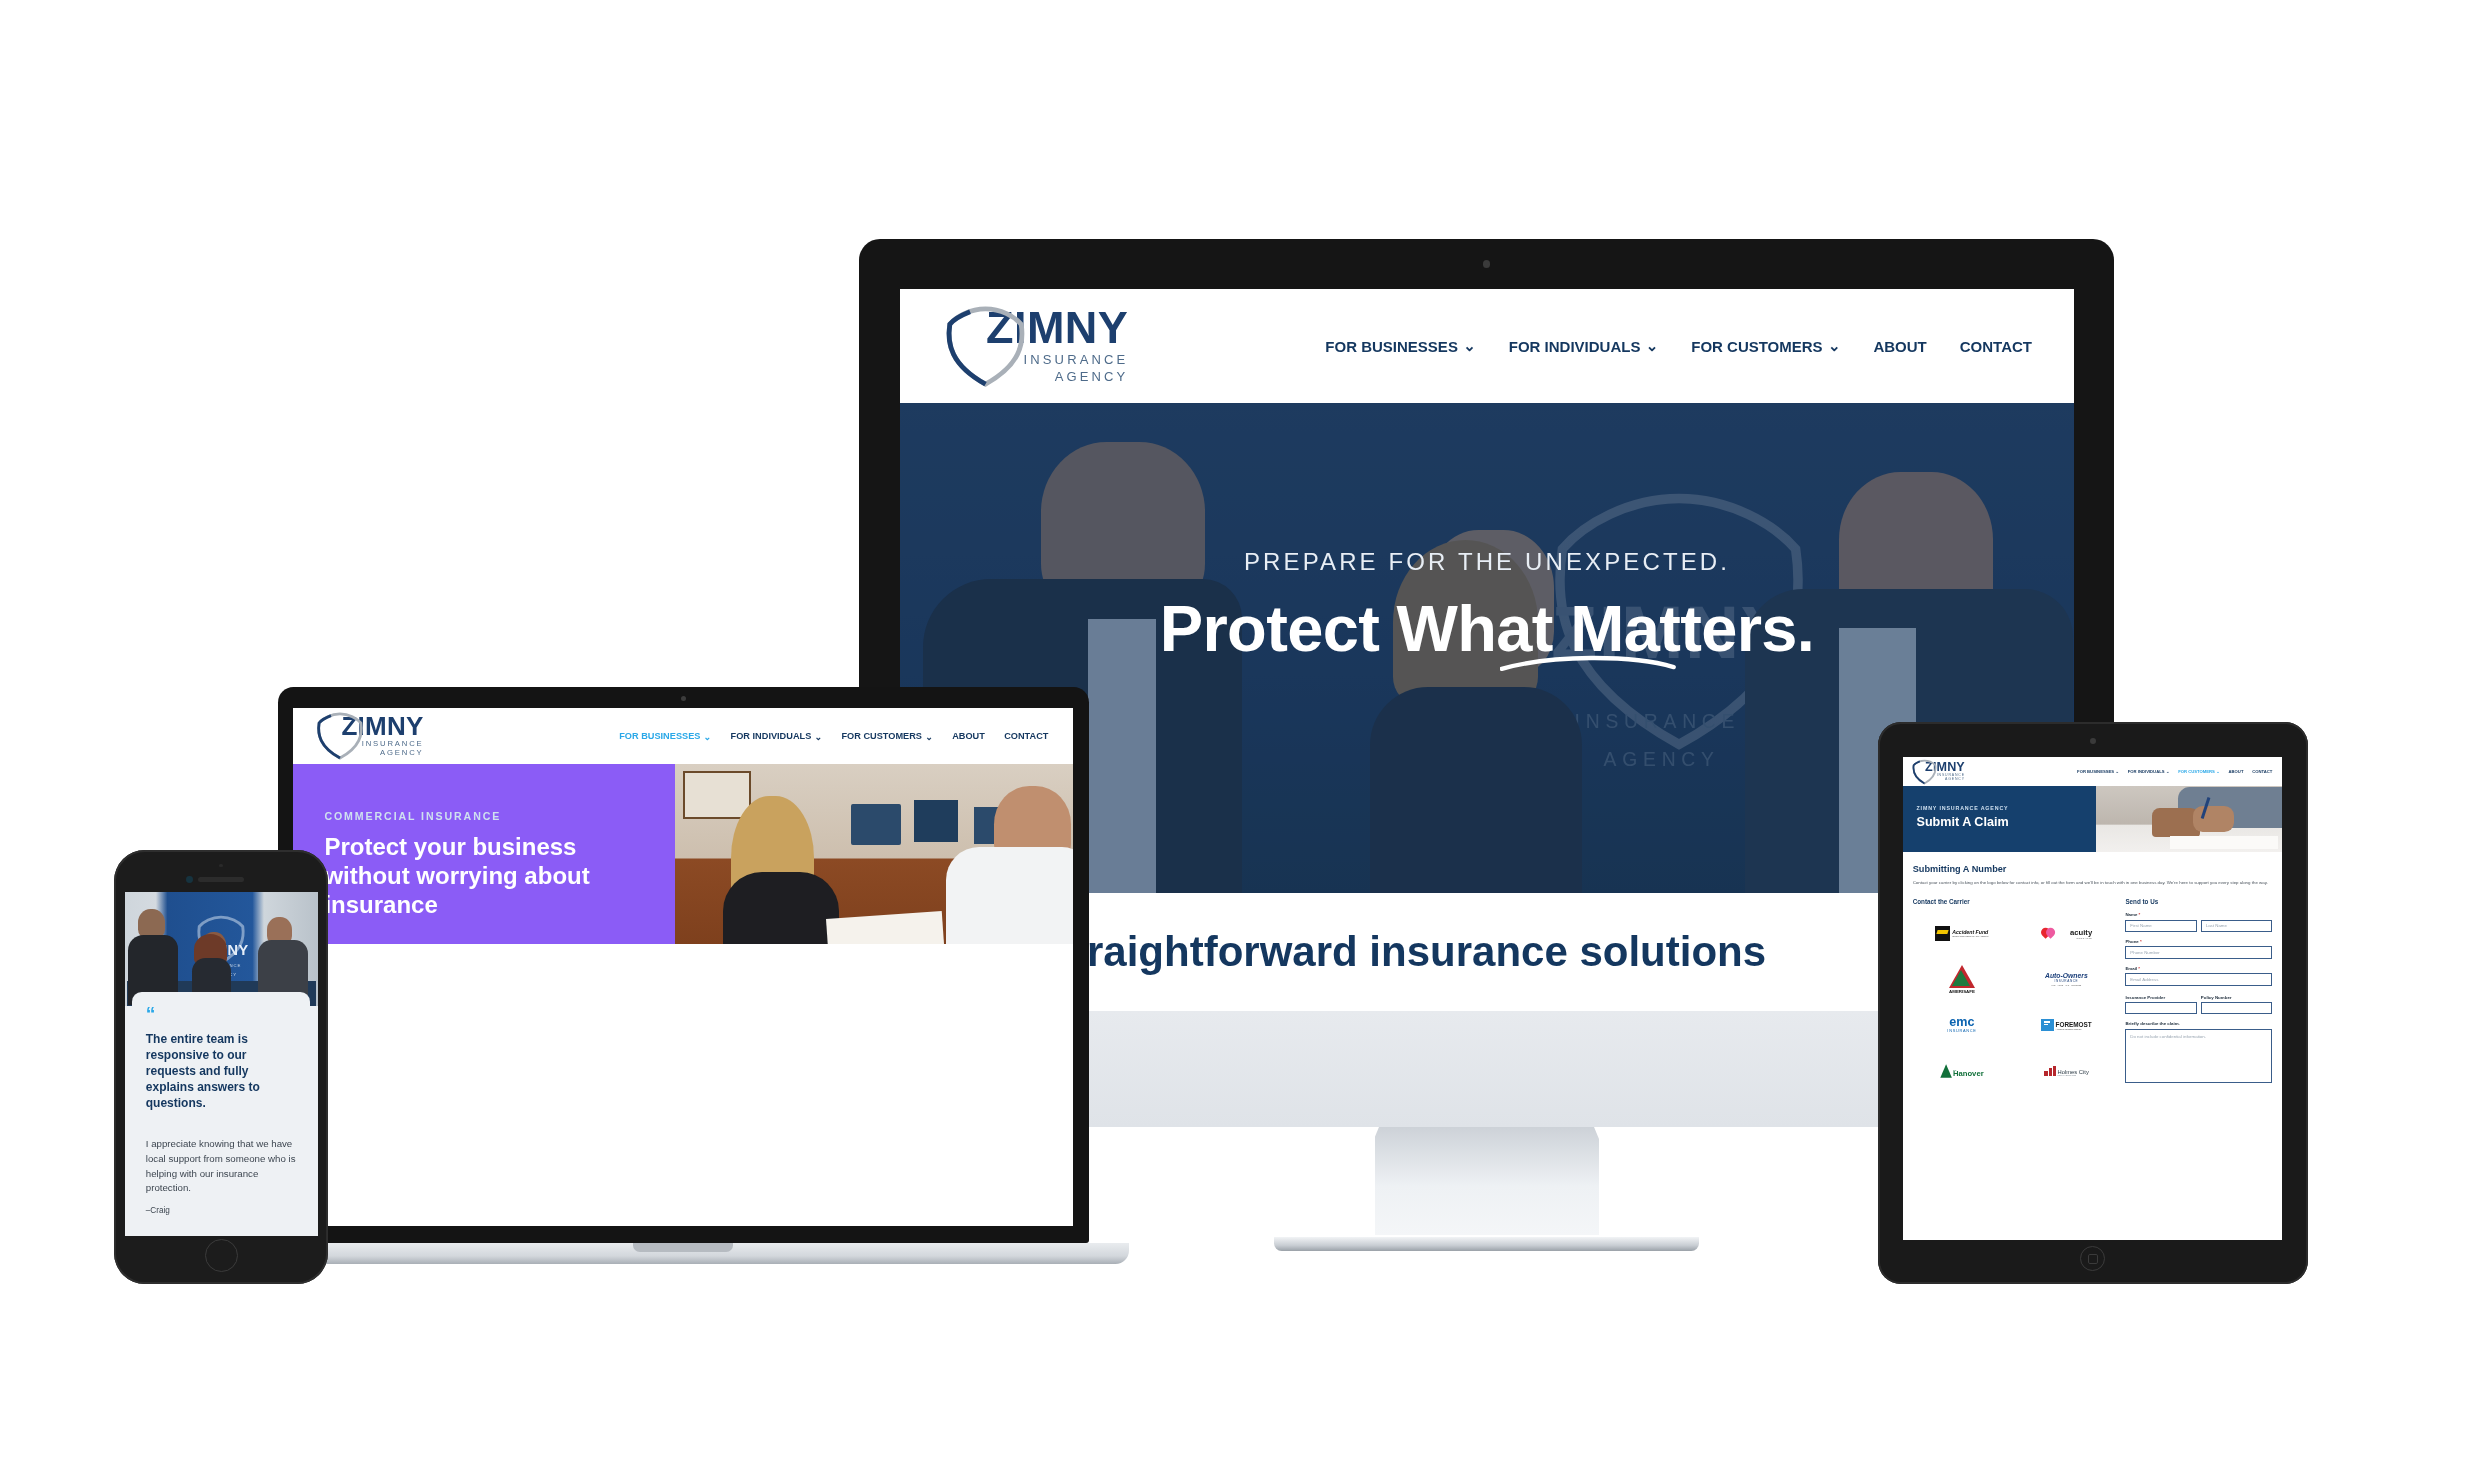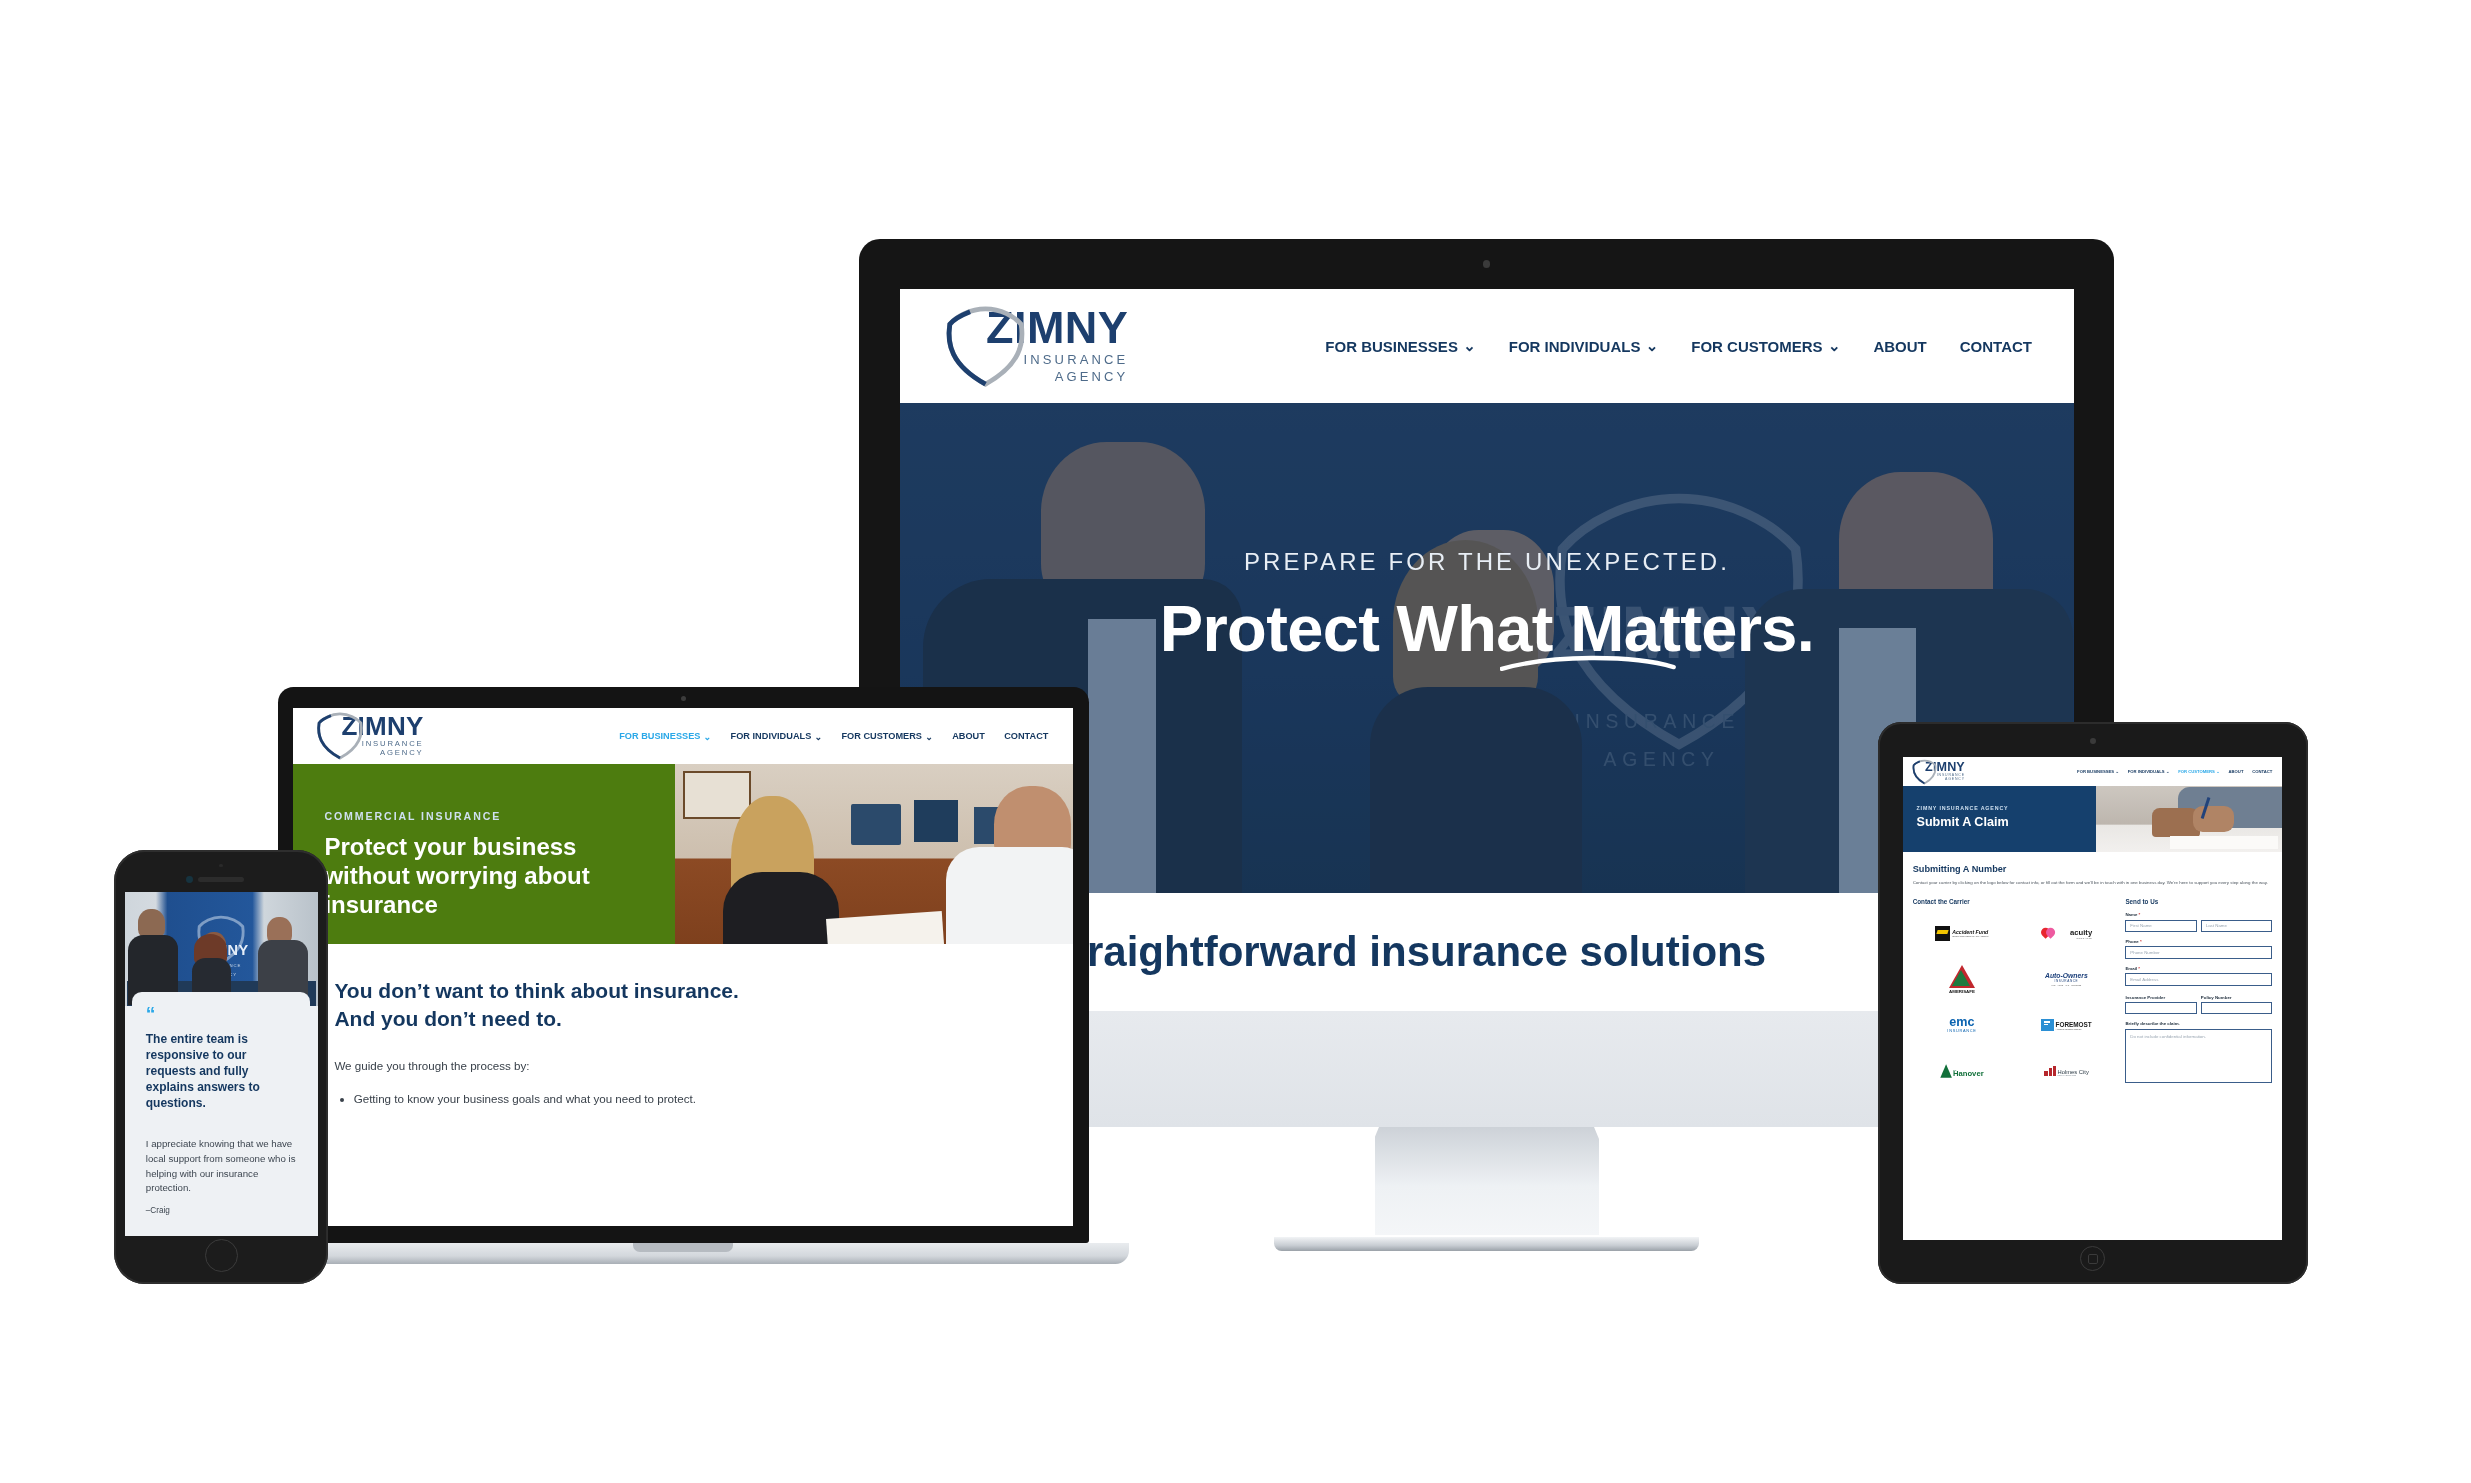--- a/index.html
+++ b/index.html
@@ -64,21 +64,21 @@
   #lap-screen { width:780px; height:518px; background:#fff; overflow:hidden; position:relative; }
   #lap-base { width:892px; margin-left:-41px; height:21px; position:relative;
      background:linear-gradient(180deg,#e9ecef 0%,#d3d7dc 62%,#a9afb6 100%);
      border-radius:0 0 13.5px 13.5px; }
   #lap-notch { position:absolute; left:50%; margin-left:-50px; top:0; width:100px; height:8.7px;
      background:#b6bbc1; border-radius:0 0 6.8px 6.8px; }
 
   .l-header { height:56px; background:#fff; display:flex; align-items:center;
      justify-content:space-between; padding:0 25px 0 21px; }
   .l-hero { display:flex; height:180px; }
-  .l-hero-left { width:382px; background:#4d7c0f; padding:46px 29px 0 31px; }
+  .l-hero-left { width:382px; background:#8b5cf6; padding:46px 29px 0 31px; }
   .l-kicker { color:#cfe0f0; font-size:10.6px; letter-spacing:.18em; font-weight:700; }
   .l-title { color:#fff; font-size:24px; font-weight:700; line-height:1.22; margin-top:9.7px; }
   .l-hero-right { flex:1; position:relative; overflow:hidden; background:#b08968; }
   .l-body { padding:33px 33px 0 41px; display:flex; }
   .l-body-left { width:454px; }
   .l-h2 { color:#14375f; font-size:21px; font-weight:700; line-height:1.35; }
   .l-p { color:#39414a; font-size:11.6px; margin-top:25px; }
   .l-ul { margin-top:17.4px; padding-left:19.3px; color:#39414a; font-size:11.6px; line-height:1.75; }
   .l-body-right { margin-left:23px; }
   .l-h3 { color:#14375f; font-size:14.5px; font-weight:700; }
@@ -298,28 +298,20 @@
             <div style="position:absolute;left:75%;top:24%;width:39px;height:37px;background:#2b4a6b;"></div>
             <div style="position:absolute;left:14%;top:18%;width:83px;height:135px;background:#c9a25e;border-radius:46% 46% 28% 28%;"></div>
             <div style="position:absolute;left:12%;top:60%;width:116px;height:106px;background:#1e1e22;border-radius:39px 39px 0 0;"></div>
             <div style="position:absolute;left:80%;top:12%;width:77px;height:83px;background:#c08f6f;border-radius:46% 46% 30% 30%;"></div>
             <div style="position:absolute;left:68%;top:46%;width:145px;height:116px;background:#f2f3f4;border-radius:33px 29px 0 0;"></div>
             <div style="position:absolute;left:38%;top:84%;width:116px;height:33px;background:#f5f2ec;transform:rotate(-4deg);"></div>
           </div>
         </div>
 
         <div class="l-body">
-          <div class="l-body-left">
-            <div class="l-h2">You don’t want to think about insurance.</div>
-            <div class="l-h2">And you don’t need to.</div>
-            <div class="l-p">We guide you through the process by:</div>
-            <ul class="l-ul">
-              <li>Getting to know your business goals and what you need to protect.</li>
-            </ul>
-          </div>
         </div>
 
       </div>
     </div>
     <div id="lap-base">
       <div id="lap-notch"></div>
     </div>
   </div>
 
   <div id="phone">

